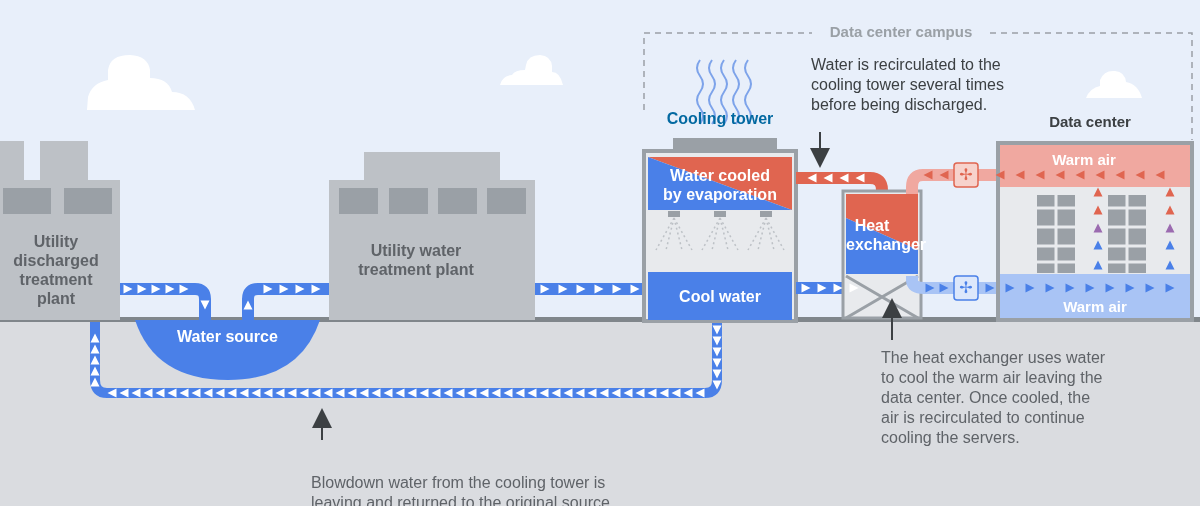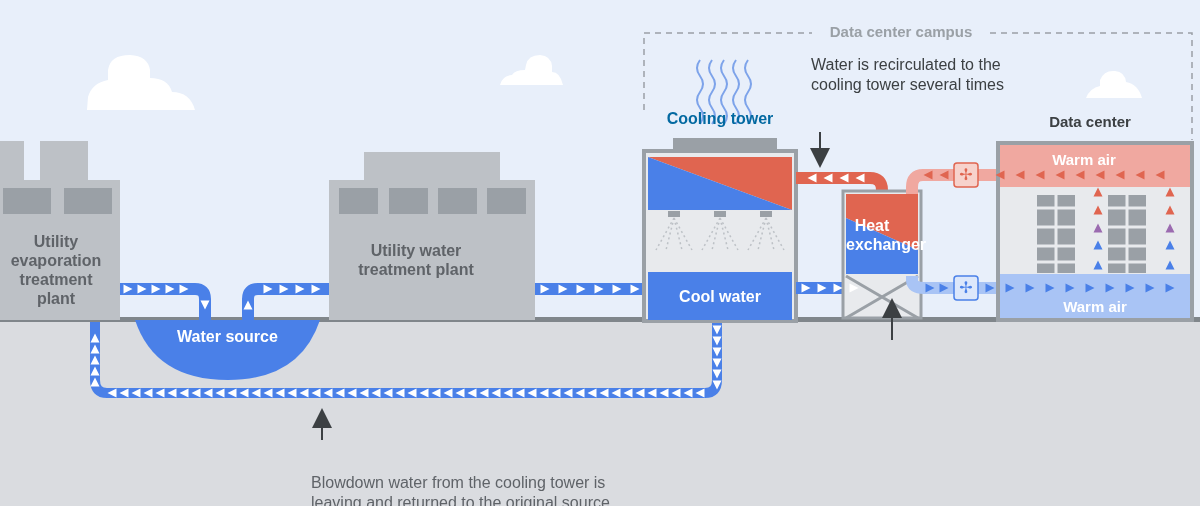--- a/index.html
+++ b/index.html
@@ -276,49 +276,61 @@
 
   <line x1="820" y1="132" x2="820" y2="158" stroke="#3c4043" stroke-width="2" marker-end="url(#arrDark)"></line>
   <line x1="892" y1="340" x2="892" y2="308" stroke="#3c4043" stroke-width="2" marker-end="url(#arrDark)"></line>
   <line x1="322" y1="440" x2="322" y2="418" stroke="#3c4043" stroke-width="2" marker-end="url(#arrDark)"></line>
 </svg>
 
   <div class="lbl" style="left:812px;top:23px;width:178px;color:#9aa0a6;font-weight:bold;font-size:15px;">Data center campus</div>
 
   <div class="lbl gray-bold" style="left:0;top:232px;width:112px;">
     <div>Utility</div>
-    <div>evaporation</div>
+    <div>discharged</div>
     <div>treatment</div>
     <div>plant</div>
   </div>
 
   <div class="lbl gray-bold" style="left:329px;top:241px;width:174px;">
     <div>Utility water</div>
     <div>treatment plant</div>
   </div>
 
   <div class="lbl white-bold" style="left:150px;top:327px;width:155px;">Water source</div>
 
   <div class="lbl bold" style="left:650px;top:110px;width:140px;color:#0369a1;font-size:16px;">Cooling tower</div>
 
+  <div class="lbl white-bold" style="left:648px;top:166px;width:144px;">
+    <div>Water cooled</div>
+    <div>by evaporation</div>
+  </div>
 
   <div class="lbl white-bold" style="left:648px;top:287px;width:144px;">Cool water</div>
 
   <div class="lbl white-bold" style="left:846px;top:216px;width:52px;">
     <div>Heat</div>
     <div>exchanger</div>
   </div>
 
   <div class="lbl bold" style="left:1030px;top:113px;width:120px;color:#3c4043;font-size:15px;">Data center</div>
   <div class="lbl white-bold" style="left:1000px;top:150px;width:168px;font-size:15px;">Warm air</div>
   <div class="lbl white-bold" style="left:1000px;top:297px;width:190px;font-size:15px;">Warm air</div>
 
   <div class="lbl note" style="left:811px;top:55px;width:240px;color:#3c4043;">
     <div>Water is recirculated to the</div>
     <div>cooling tower several times</div>
-  </div>
-
+    <div>before being discharged.</div>
+  </div>
+
+  <div class="lbl note" style="left:881px;top:348px;width:300px;">
+    <div>The heat exchanger uses water</div>
+    <div>to cool the warm air leaving the</div>
+    <div>data center. Once cooled, the</div>
+    <div>air is recirculated to continue</div>
+    <div>cooling the servers.</div>
+  </div>
 
   <div class="lbl note" style="left:311px;top:473px;width:380px;">
     <div>Blowdown water from the cooling tower is</div>
     <div>leaving and returned to the original source.</div>
   </div>
 </div>
 
 </body></html>

